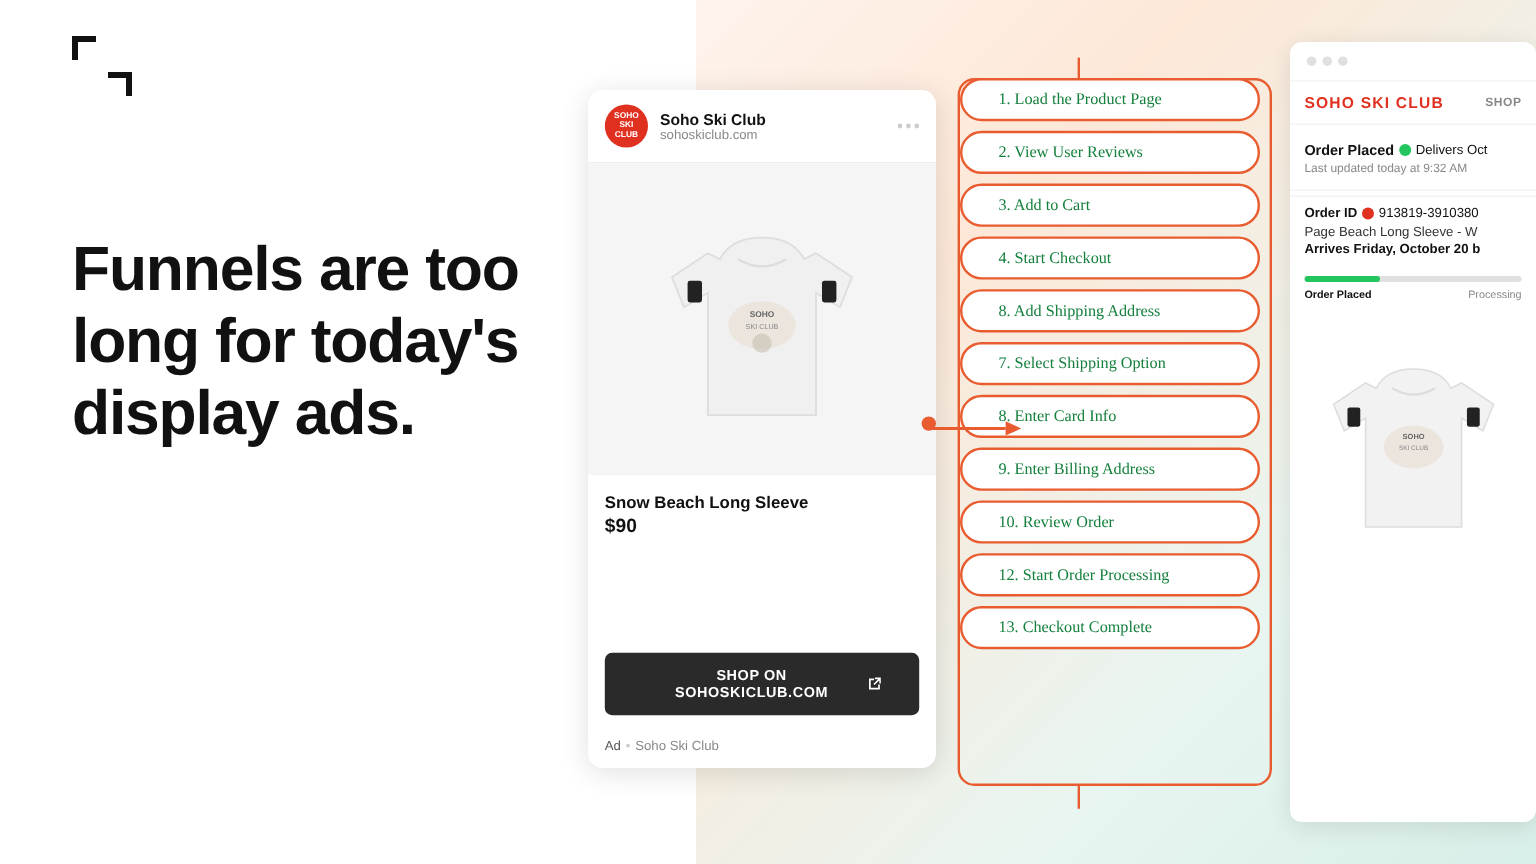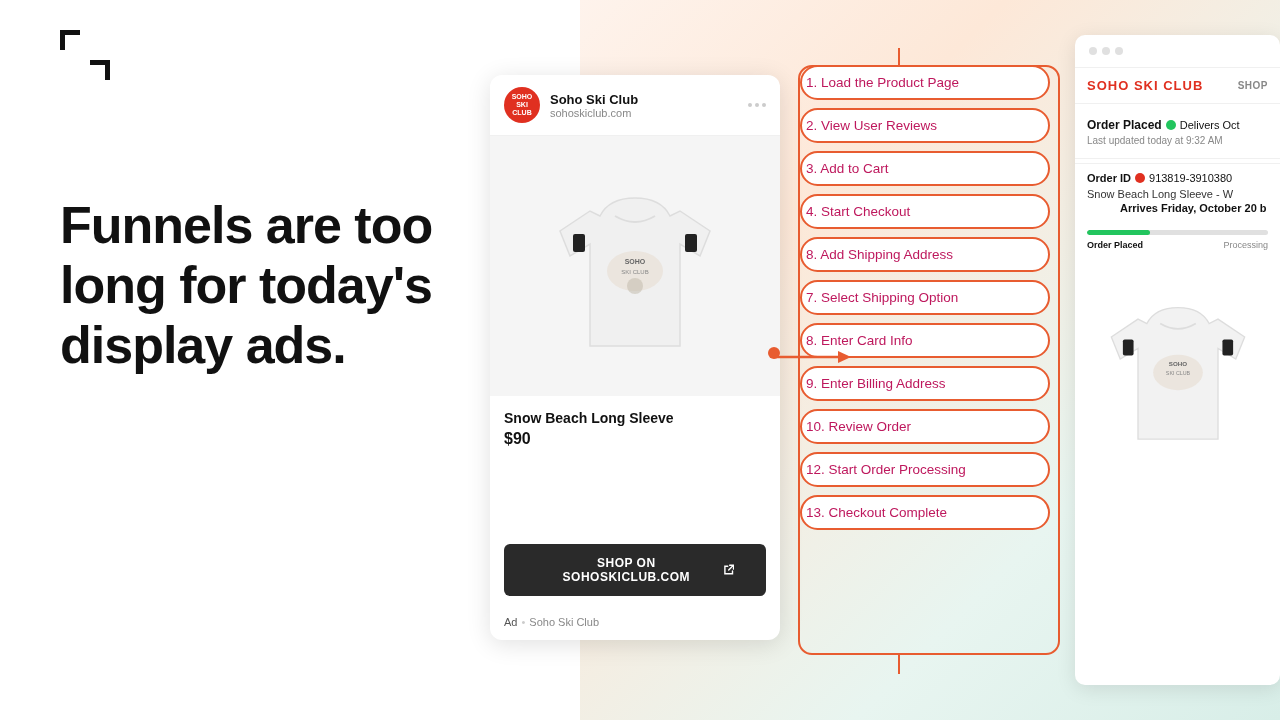--- a/index.html
+++ b/index.html
@@ -193,26 +193,27 @@
       z-index: 10;
       display: flex;
       flex-direction: column;
       gap: 8px;
     }
 
     .funnel-step {
       background: #fff;
       border: 2px solid #e85c30;
       border-radius: 25px;
-      padding: 8px 4px;
+      padding: 8px 30px;
       font-size: 13.5px;
       font-weight: 500;
-      color: #be185d;
+      color: #15803d;
       white-space: nowrap;
       display: inline-block;
+      font-family: Liberation Serif, serif;
     }
 
     
     .arrow-line {
       position: absolute;
       top: 347px;
       left: 773px;
       z-index: 15;
     }
 
@@ -342,21 +343,20 @@
     .order-product-name {
       font-size: 11px;
       color: #333;
       margin-bottom: 2px;
     }
 
     .order-arrives {
       font-size: 11px;
       font-weight: 700;
       color: #111;
-      margin-left: 33px;
     }
 
     .progress-bar-container {
       padding: 8px 12px;
     }
 
     .progress-bar {
       height: 5px;
       background: #e0e0e0;
       border-radius: 3px;
@@ -560,21 +560,21 @@
   </div>
 
   <div class="panel-divider"></div>
 
   <div class="order-id-section">
     <div class="order-id-row">
       <span class="order-id-label">Order ID</span>
       <span class="red-dot-icon"></span>
       <span class="order-id-number">913819-3910380</span>
     </div>
-    <div class="order-product-name">Snow Beach Long Sleeve - W</div>
+    <div class="order-product-name">Page Beach Long Sleeve - W</div>
     <div class="order-arrives">Arrives Friday, October 20 b</div>
   </div>
 
   <div class="progress-bar-container">
     <div class="progress-bar">
       <div class="progress-fill"></div>
     </div>
     <div class="progress-labels">
       <span class="progress-label-active">Order Placed</span>
       <span class="progress-label">Processing</span>

